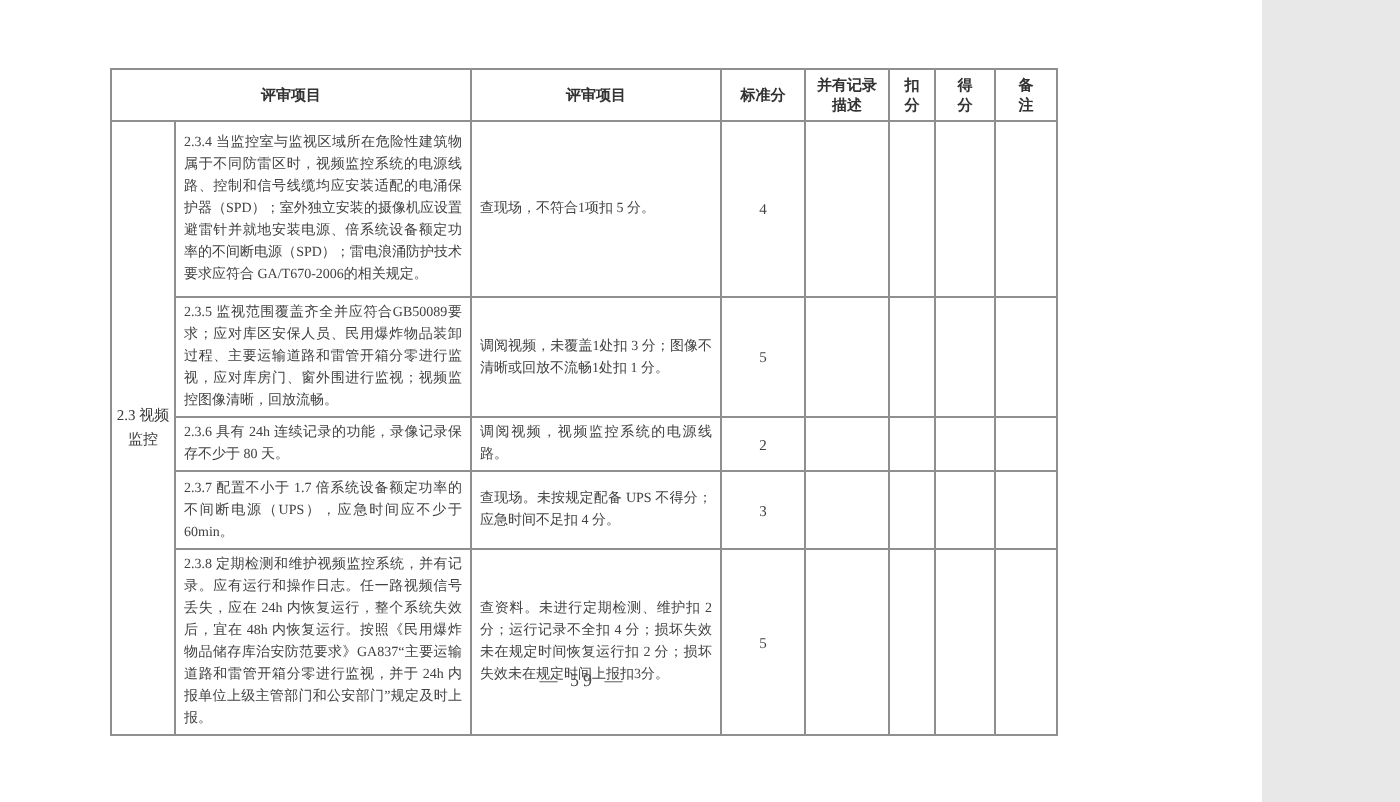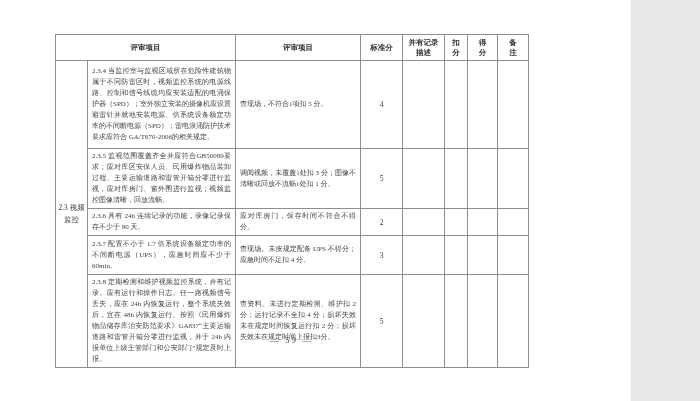--- a/index.html
+++ b/index.html
@@ -125,21 +125,21 @@
       <td class="method-cell">调阅视频，未覆盖1处扣 3 分；图像不清晰或回放不流畅1处扣 1 分。</td>
       <td class="center-cell">5</td>
       <td class="center-cell"></td>
       <td class="center-cell"></td>
       <td class="center-cell"></td>
       <td class="center-cell"></td>
     </tr>
 
     <tr class="r236">
       <td class="item-cell">2.3.6 具有 24h 连续记录的功能，录像记录保存不少于 80 天。</td>
-      <td class="method-cell">应对库房门，保存时间不符合不得分。</td>
+      <td class="method-cell">调阅视频，视频监控系统的电源线路。</td>
       <td class="center-cell">2</td>
       <td class="center-cell"></td>
       <td class="center-cell"></td>
       <td class="center-cell"></td>
       <td class="center-cell"></td>
     </tr>
 
     <tr class="r237">
       <td class="item-cell">2.3.7 配置不小于 1.7 倍系统设备额定功率的不间断电源（UPS），应急时间应不少于60min。</td>
       <td class="method-cell">查现场。未按规定配备 UPS 不得分；应急时间不足扣 4 分。</td>

